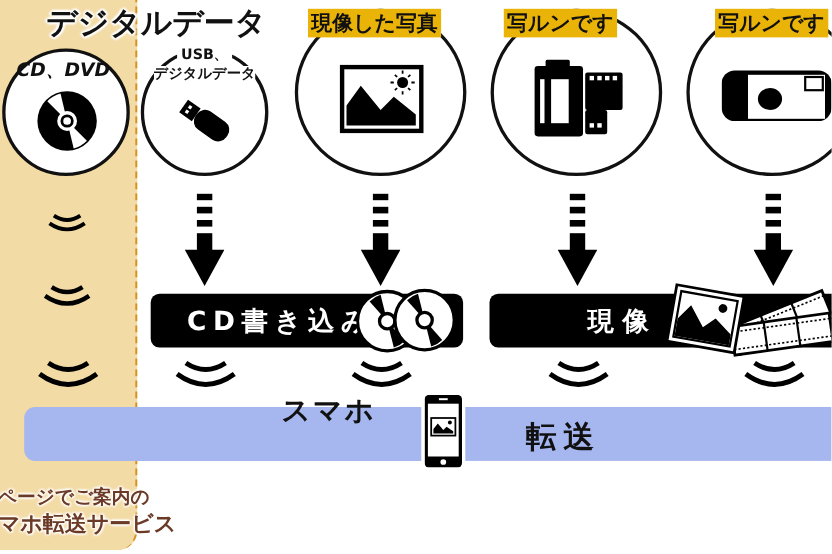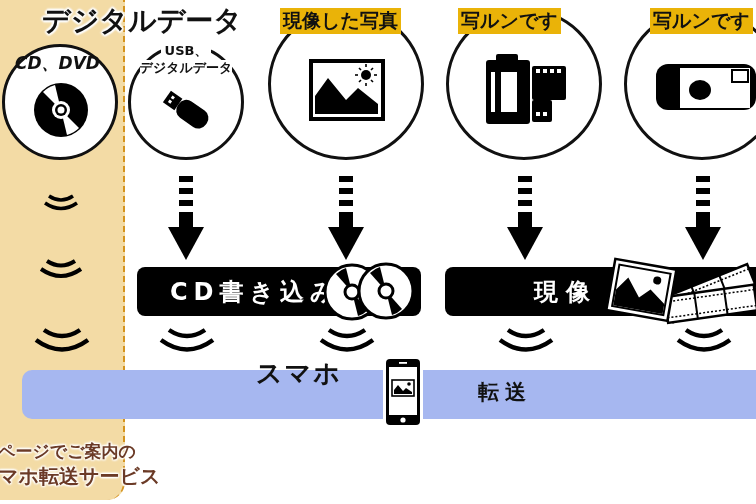--- a/index.html
+++ b/index.html
@@ -220,21 +220,21 @@
 <div class="abs" style="left:676px; top:327px;">
   <svg width="56" height="28" viewBox="0 0 56 28">
       <path d="M10 3 Q28 15 46 3" stroke="#000" stroke-width="4.5" fill="none"></path>
       <path d="M2 13 Q28 32 54 13" stroke="#000" stroke-width="4.5" fill="none"></path>
     </svg>
 </div>
 
 <div class="abs blue-bar" style="left:22px; top:370px; width:361px; height:49px;"></div>
 <div class="abs" style="left:423px; top:370px; width:333px; height:49px; background:#a6b7f0;"></div>
 <div class="abs bar-text" style="left:256px; top:356px; letter-spacing:2px;">スマホ</div>
-<div class="abs bar-text" style="left:478px; top:378px; font-size:21px; letter-spacing:6px;">転送</div>
+<div class="abs bar-text" style="left:478px; top:378px; font-size:28px; letter-spacing:6px;">転送</div>
 <div class="abs" style="left:386px; top:359px;">
   <svg width="34" height="66" viewBox="0 0 34 66">
     <rect x="0" y="0" width="34" height="66" rx="4" fill="#000"></rect>
     <rect x="3" y="8" width="28" height="48" fill="#fff"></rect>
     <rect x="13" y="3" width="8" height="1.8" fill="#fff"></rect>
     <circle cx="17" cy="61" r="2.6" fill="#fff"></circle>
     <rect x="6" y="21" width="22" height="16" fill="#fff" stroke="#000" stroke-width="1.6"></rect>
     <polygon points="8,35 8,31 12,26 17,32 20,29 26,33 26,35" fill="#000"></polygon>
     <circle cx="23" cy="25" r="1.8" fill="#000"></circle>
   </svg>

